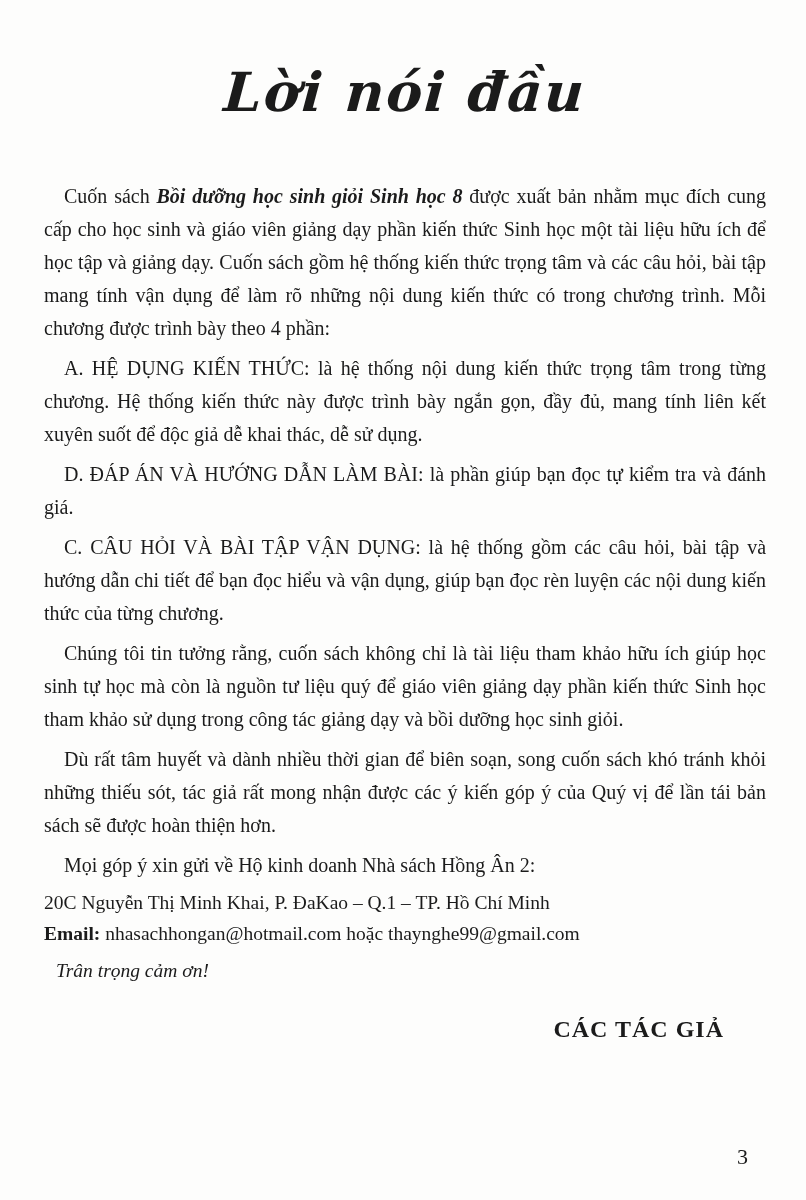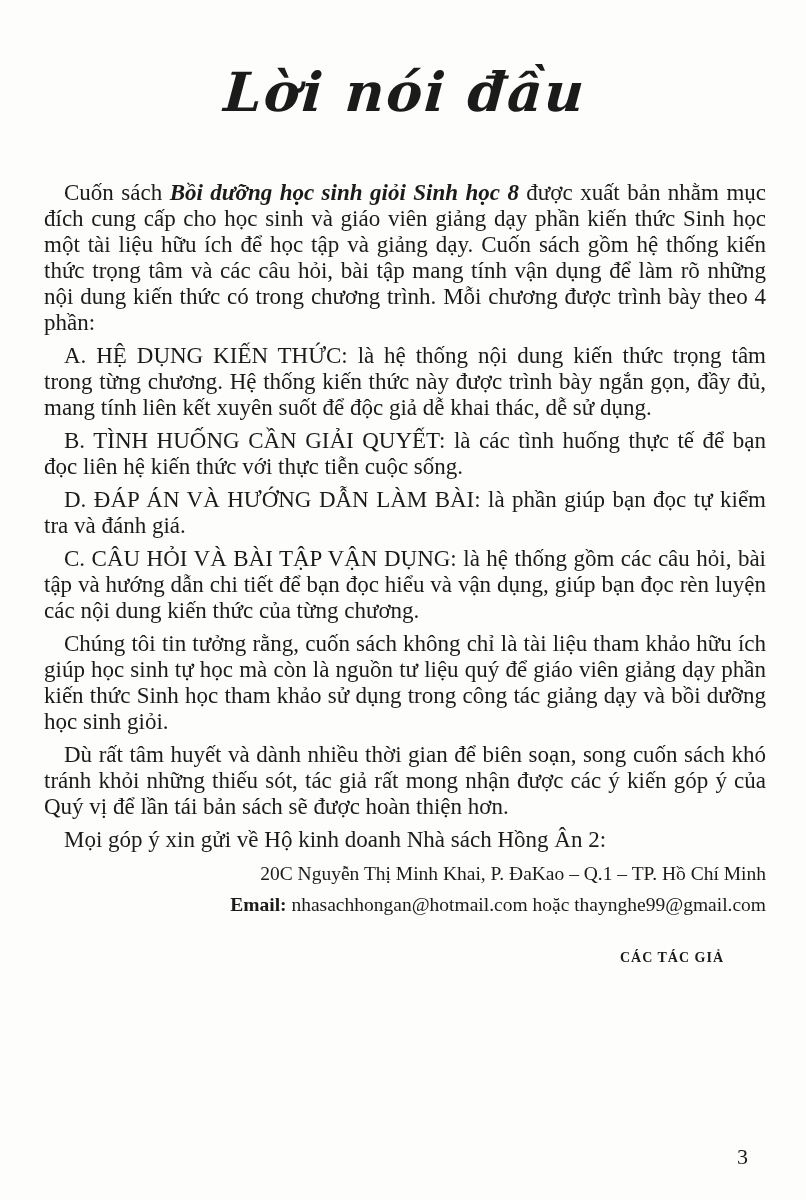--- a/index.html
+++ b/index.html
@@ -28,54 +28,54 @@
     font-family: "DejaVu Serif", serif;
     font-style: italic;
     font-weight: 600;
     font-size: 54px;
     line-height: 80px;
     letter-spacing: 2px;
     transform: skewX(-4deg);
   }
   p.body-par {
     margin: 6px 0 7px 0;
-    font-size: 23px;
-    line-height: 26px;
+    font-size: 20px;
+    line-height: 33px;
     text-align: justify;
     text-indent: 20px;
   }
   .book-title {
     font-weight: bold;
     font-style: italic;
   }
   .store-name {
     font-weight: normal;
   }
   p.centered-line {
     margin: 4px 0;
     font-size: 19.5px;
     line-height: 27px;
-    text-align: right;
+    text-align: left;
     text-indent: 0;
   }
   .email-label { font-weight: bold; }
   .conj { }
   p.thanks-line {
     margin: 10px 0 0 0;
     font-size: 19.5px;
     line-height: 27px;
     font-style: italic;
     text-indent: 12px;
   }
   .signature {
     margin-top: 32px;
     padding-right: 42px;
     text-align: right;
     font-weight: bold;
-    font-size: 14px;
+    font-size: 24px;
     letter-spacing: 1px;
   }
   .page-number {
     position: absolute;
     right: 58px;
     bottom: 30px;
     font-size: 22px;
   }
 </style>
 </head>
@@ -83,35 +83,35 @@
 
 <div class="page">
   <div class="content">
 
     <h1 class="preface-title">Lời nói đầu</h1>
 
     <p class="body-par"><span>Cuốn sách </span><span class="book-title">Bồi dưỡng học sinh giỏi Sinh học 8</span><span> được xuất bản nhằm mục đích cung cấp cho học sinh và giáo viên giảng dạy phần kiến thức Sinh học một tài liệu hữu ích để học tập và giảng dạy. Cuốn sách gồm hệ thống kiến thức trọng tâm và các câu hỏi, bài tập mang tính vận dụng để làm rõ những nội dung kiến thức có trong chương trình. Mỗi chương được trình bày theo 4 phần:</span></p>
 
     <p class="body-par"><span>A. HỆ DỤNG KIẾN THỨC:</span><span> là hệ thống nội dung kiến thức trọng tâm trong từng chương. Hệ thống kiến thức này được trình bày ngắn gọn, đầy đủ, mang tính liên kết xuyên suốt để độc giả dễ khai thác, dễ sử dụng.</span></p>
 
-    <p class="body-par"><span>B. TÌNH HUỐNG CẦN GIẢI QUYẾT:</span><span> là các tình huống thực tế để bạn đọc liên hệ kiến thức với thực tiễn cuộc sống.</span></p>
 
     <p class="body-par"><span>D. ĐÁP ÁN VÀ HƯỚNG DẪN LÀM BÀI:</span><span> là phần giúp bạn đọc tự kiểm tra và đánh giá.</span></p>
 
     <p class="body-par"><span>C. CÂU HỎI VÀ BÀI TẬP VẬN DỤNG:</span><span> là hệ thống gồm các câu hỏi, bài tập và hướng dẫn chi tiết để bạn đọc hiểu và vận dụng, giúp bạn đọc rèn luyện các nội dung kiến thức của từng chương.</span></p>
 
     <p class="body-par">Chúng tôi tin tưởng rằng, cuốn sách không chỉ là tài liệu tham khảo hữu ích giúp học sinh tự học mà còn là nguồn tư liệu quý để giáo viên giảng dạy phần kiến thức Sinh học tham khảo sử dụng trong công tác giảng dạy và bồi dưỡng học sinh giỏi.</p>
 
     <p class="body-par">Dù rất tâm huyết và dành nhiều thời gian để biên soạn, song cuốn sách khó tránh khỏi những thiếu sót, tác giả rất mong nhận được các ý kiến góp ý của Quý vị để lần tái bản sách sẽ được hoàn thiện hơn.</p>
 
     <p class="body-par"><span>Mọi góp ý xin gửi về </span><span class="store-name">Hộ kinh doanh Nhà sách Hồng Ân 2</span><span class="store-name">:</span></p>
 
     <p class="centered-line">20C Nguyễn Thị Minh Khai, P. ĐaKao – Q.1 – TP. Hồ Chí Minh</p>
 
     <p class="centered-line"><span class="email-label">Email:</span><span> </span><span>nhasachhongan@hotmail.com</span><span class="conj"> hoặc </span><span>thaynghe99@gmail.com</span></p>
 
+    <p class="thanks-line">Trân trọng cảm ơn!</p>
 
     <div class="signature">CÁC TÁC GIẢ</div>
 
   </div>
 
   <div class="page-number">3</div>
 </div>
 
 </body></html>

